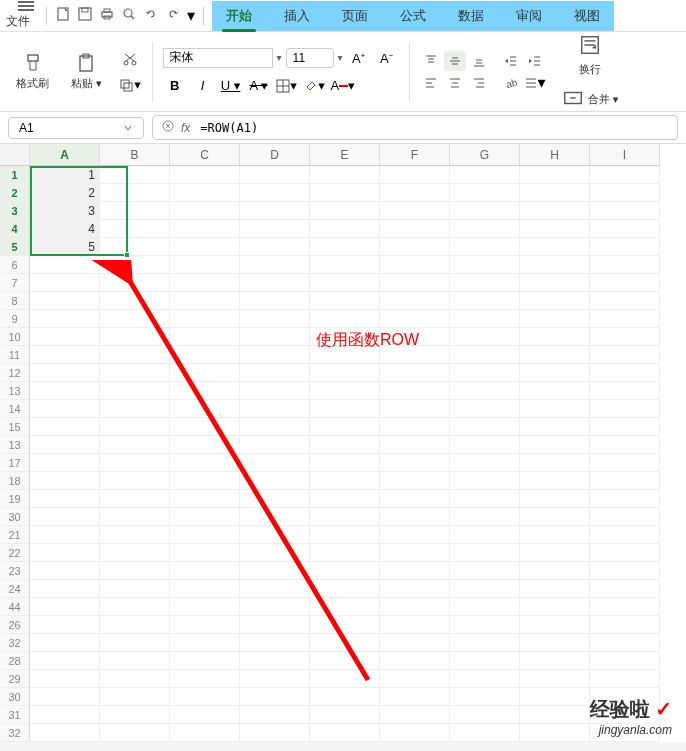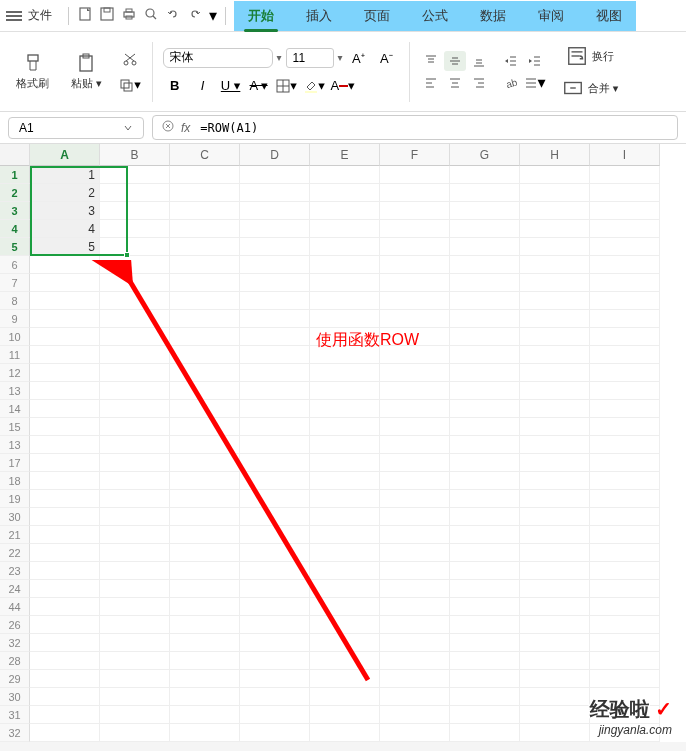--- a/index.html
+++ b/index.html
@@ -1,40 +1,40 @@
 <!DOCTYPE html>
 <html><head>
   <meta charset="utf-8">
   <style>
     * { margin: 0; padding: 0; box-sizing: border-box; font-family: "Microsoft YaHei", sans-serif; }
     body { background: #f5f5f5; width: 686px; height: 751px; overflow: hidden; position: relative; }
     
     .titlebar { height: 32px; background: #fff; display: flex; align-items: center; padding: 0 6px; border-bottom: 1px solid #e0e0e0; }
-    .titlebar .menu { display: flex; gap: 2px; align-items: center; }
+    .titlebar .menu { display: flex; gap: 2px; align-items: flex-end; flex-direction: column; }
     .titlebar .hamburger { width: 16px; display: flex; flex-direction: column; gap: 2px; margin-right: 4px; }
     .titlebar .hamburger span { height: 2px; background: #666; }
     .titlebar .file-label { font-size: 12px; color: #333; margin-right: 8px; }
     .titlebar .qat { display: flex; gap: 6px; align-items: center; }
     .titlebar .qat svg { width: 16px; height: 16px; }
     .titlebar .sep { width: 1px; height: 18px; background: #ccc; margin: 0 8px; }
     
     .tabs { height: 30px; background: #7dd3fc; display: flex; align-items: flex-end; padding: 0 8px; gap: 4px; border-bottom: 1px solid #e0e0e0; }
     .tab { padding: 6px 14px; font-size: 13px; color: #333; cursor: pointer; border-radius: 4px 4px 0 0; }
     .tab.active { color: #1a7f37; font-weight: 600; position: relative; }
     .tab.active::after { content: ''; position: absolute; bottom: -1px; left: 10px; right: 10px; height: 3px; background: #1a7f37; border-radius: 2px; }
     
     .ribbon { height: 80px; background: #fff; border-bottom: 1px solid #ddd; padding: 6px 10px; display: flex; gap: 10px; align-items: center; }
     .ribbon-group { display: flex; flex-direction: column; align-items: center; gap: 2px; }
     .ribbon-btn { display: flex; flex-direction: column; align-items: center; padding: 4px 6px; border-radius: 4px; cursor: pointer; }
     .ribbon-btn svg { width: 22px; height: 22px; }
     .ribbon-btn .lbl { font-size: 11px; color: #333; margin-top: 2px; }
     .ribbon-sep { width: 1px; height: 60px; background: #e0e0e0; }
     .ribbon-row { display: flex; gap: 4px; align-items: center; }
     .font-ctrl { display: flex; flex-direction: column; gap: 4px; }
-    .font-select { border: 1px solid #ccc; padding: 2px 6px; font-size: 12px; width: 110px; border-radius: 6px; background: #fff; }
+    .font-select { border: 1px solid #ccc; padding: 2px 6px; font-size: 12px; width: 110px; border-radius: 0; background: #fff; }
     .size-select { border: 1px solid #ccc; padding: 2px 6px; font-size: 12px; width: 48px; border-radius: 3px; background: #fff; }
     .icon-btn { width: 24px; height: 24px; display: flex; align-items: center; justify-content: center; border-radius: 3px; cursor: pointer; font-size: 13px; }
     .align-grid { display: flex; flex-direction: column; gap: 2px; }
     .align-row { display: flex; gap: 2px; }
     .align-cell { width: 22px; height: 20px; display: flex; align-items: center; justify-content: center; border-radius: 3px; cursor: pointer; }
     .align-cell.sel { background: #e8f0e8; }
     
     .formulabar { height: 32px; background: #fff; display: flex; align-items: center; padding: 4px 8px; gap: 8px; border-bottom: 1px solid #ddd; }
     .name-box { border: 1px solid #ccc; padding: 3px 10px; font-size: 12px; width: 136px; border-radius: 4px; background: #fff; display: flex; align-items: center; justify-content: space-between; }
     .name-box svg { width: 10px; height: 10px; }
@@ -264,21 +264,21 @@
         </span>
       <span class="align-cell"><svg width="14" height="14">
             <line x1="2" y1="3" x2="12" y2="3" stroke="#555"></line>
             <line x1="2" y1="7" x2="12" y2="7" stroke="#555"></line>
             <line x1="2" y1="11" x2="12" y2="11" stroke="#555"></line>
           </svg> ▾</span>
     </div>
   </div>
 
   <div class="ribbon-group">
-    <div class="ribbon-btn" style="flex-direction:row;gap:4px">
+    <div class="ribbon-btn" style="flex-direction:column;gap:4px">
       <svg width="16" height="16" viewBox="0 0 16 16">
           <rect x="2" y="2" width="12" height="12" fill="none" stroke="#555"></rect>
           <line x1="4" y1="5" x2="12" y2="5" stroke="#555"></line>
           <line x1="4" y1="8" x2="10" y2="8" stroke="#555"></line>
           <path d="M10 8 Q12 8 12 10 L10 10" fill="none" stroke="#555"></path>
         </svg>
       <span class="lbl">换行</span>
     </div>
     <div class="ribbon-btn" style="flex-direction:row;gap:4px">
       <svg width="16" height="16" viewBox="0 0 16 16">

